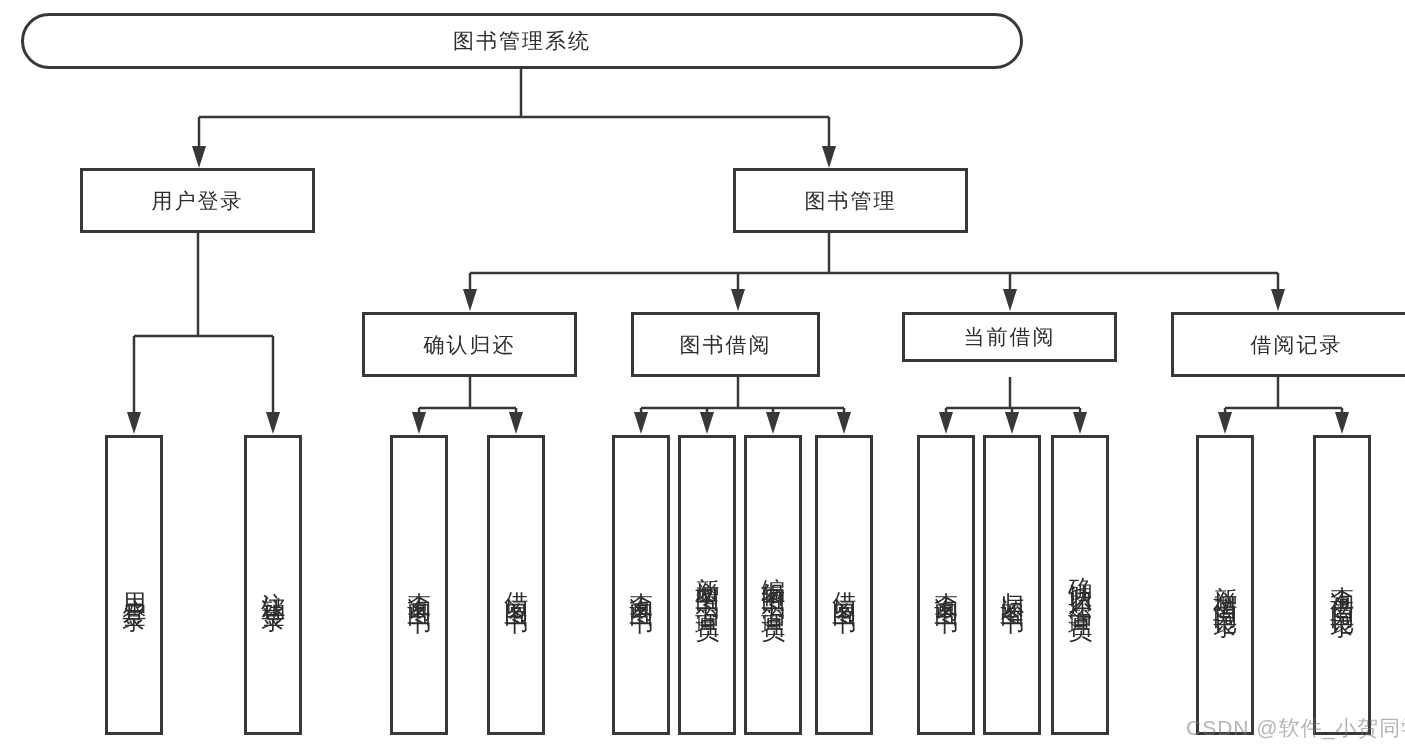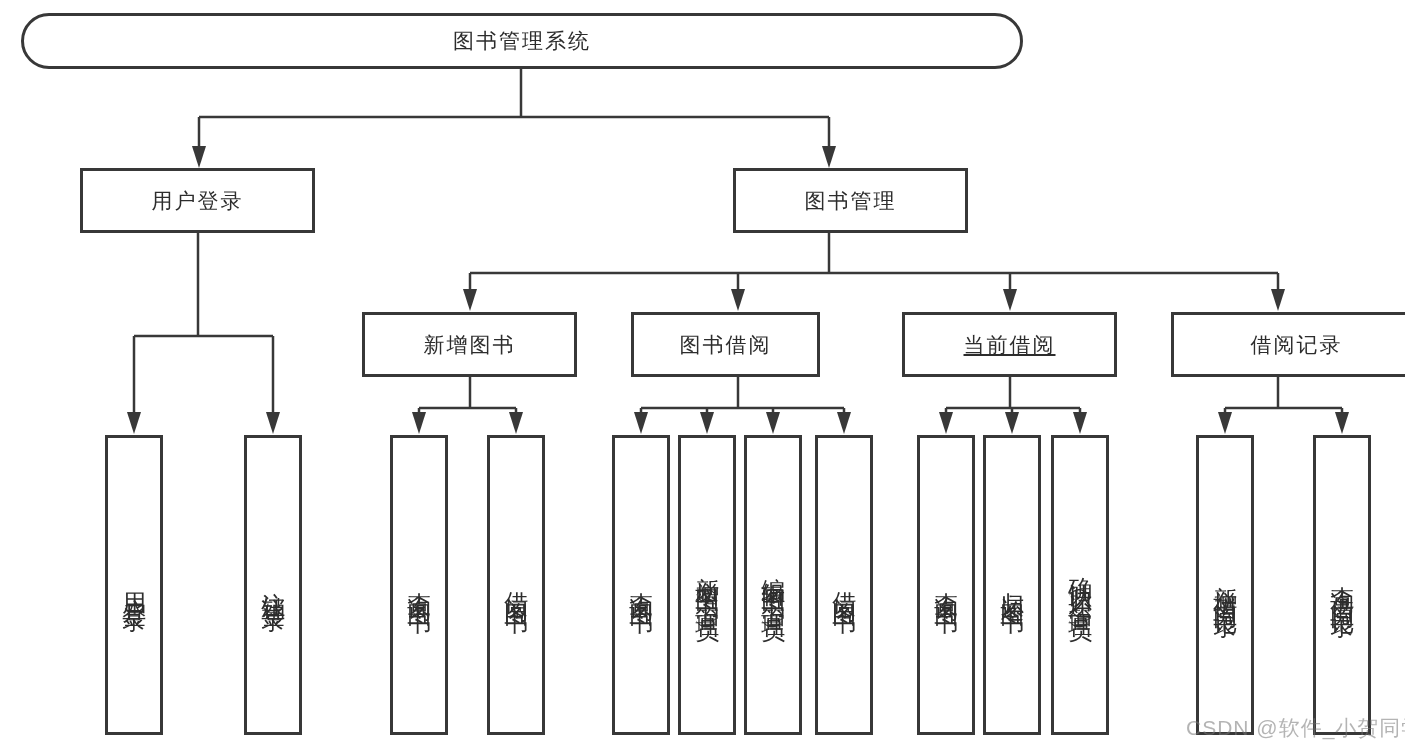--- a/index.html
+++ b/index.html
@@ -37,21 +37,21 @@
     color: #2d2d2d;
   }
   
   .n-root  { left: 21px;  top: 13px;  width: 1002px; height: 56px; border-radius: 28px; }
   
   .n-l2a   { left: 80px;  top: 168px; width: 235px;  height: 65px; }
   .n-l2b   { left: 733px; top: 168px; width: 235px;  height: 65px; }
   
   .n-g0    { left: 362px;  top: 312px; width: 215px; height: 65px; }
   .n-g1    { left: 631px;  top: 312px; width: 189px; height: 65px; }
-  .n-g2    { left: 902px;  top: 312px; width: 215px; height: 65px; text-decoration: underline; }
+  .n-g2    { left: 902px;  top: 312px; width: 215px; height: 50px; }
   .n-g3    { left: 1171px; top: 312px; width: 251px; height: 65px; text-align: center; }
   
   .leaf { top: 435px; width: 58px; height: 300px; }
   .lf0  { left: 105px; }
   .lf1  { left: 244px; }
   .lf2  { left: 390px; }
   .lf3  { left: 487px; }
   .lf4  { left: 612px; }
   .lf5  { left: 678px; }
   .lf6  { left: 744px; }
@@ -134,21 +134,21 @@
 </div>
 
 <div class="node hnode n-l2a">
   <span>用户登录</span>
 </div>
 <div class="node hnode n-l2b">
   <span>图书管理</span>
 </div>
 
 <div class="node hnode n-g0">
-  <span>新增图书</span>
+  <span>确认归还</span>
 </div>
 <div class="node hnode n-g1">
   <span>图书借阅</span>
 </div>
 <div class="node hnode n-g2">
   <span>当前借阅</span>
 </div>
 <div class="node hnode n-g3">
   <span>借阅记录</span>
 </div>

